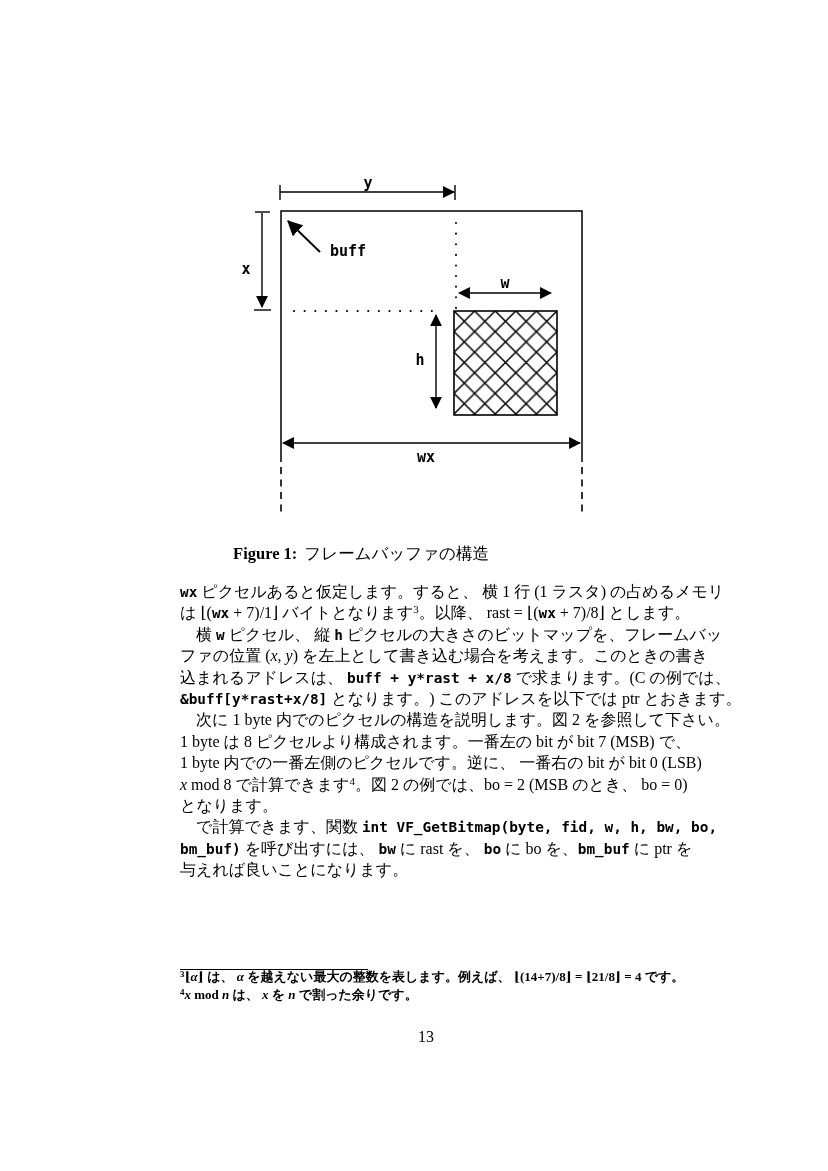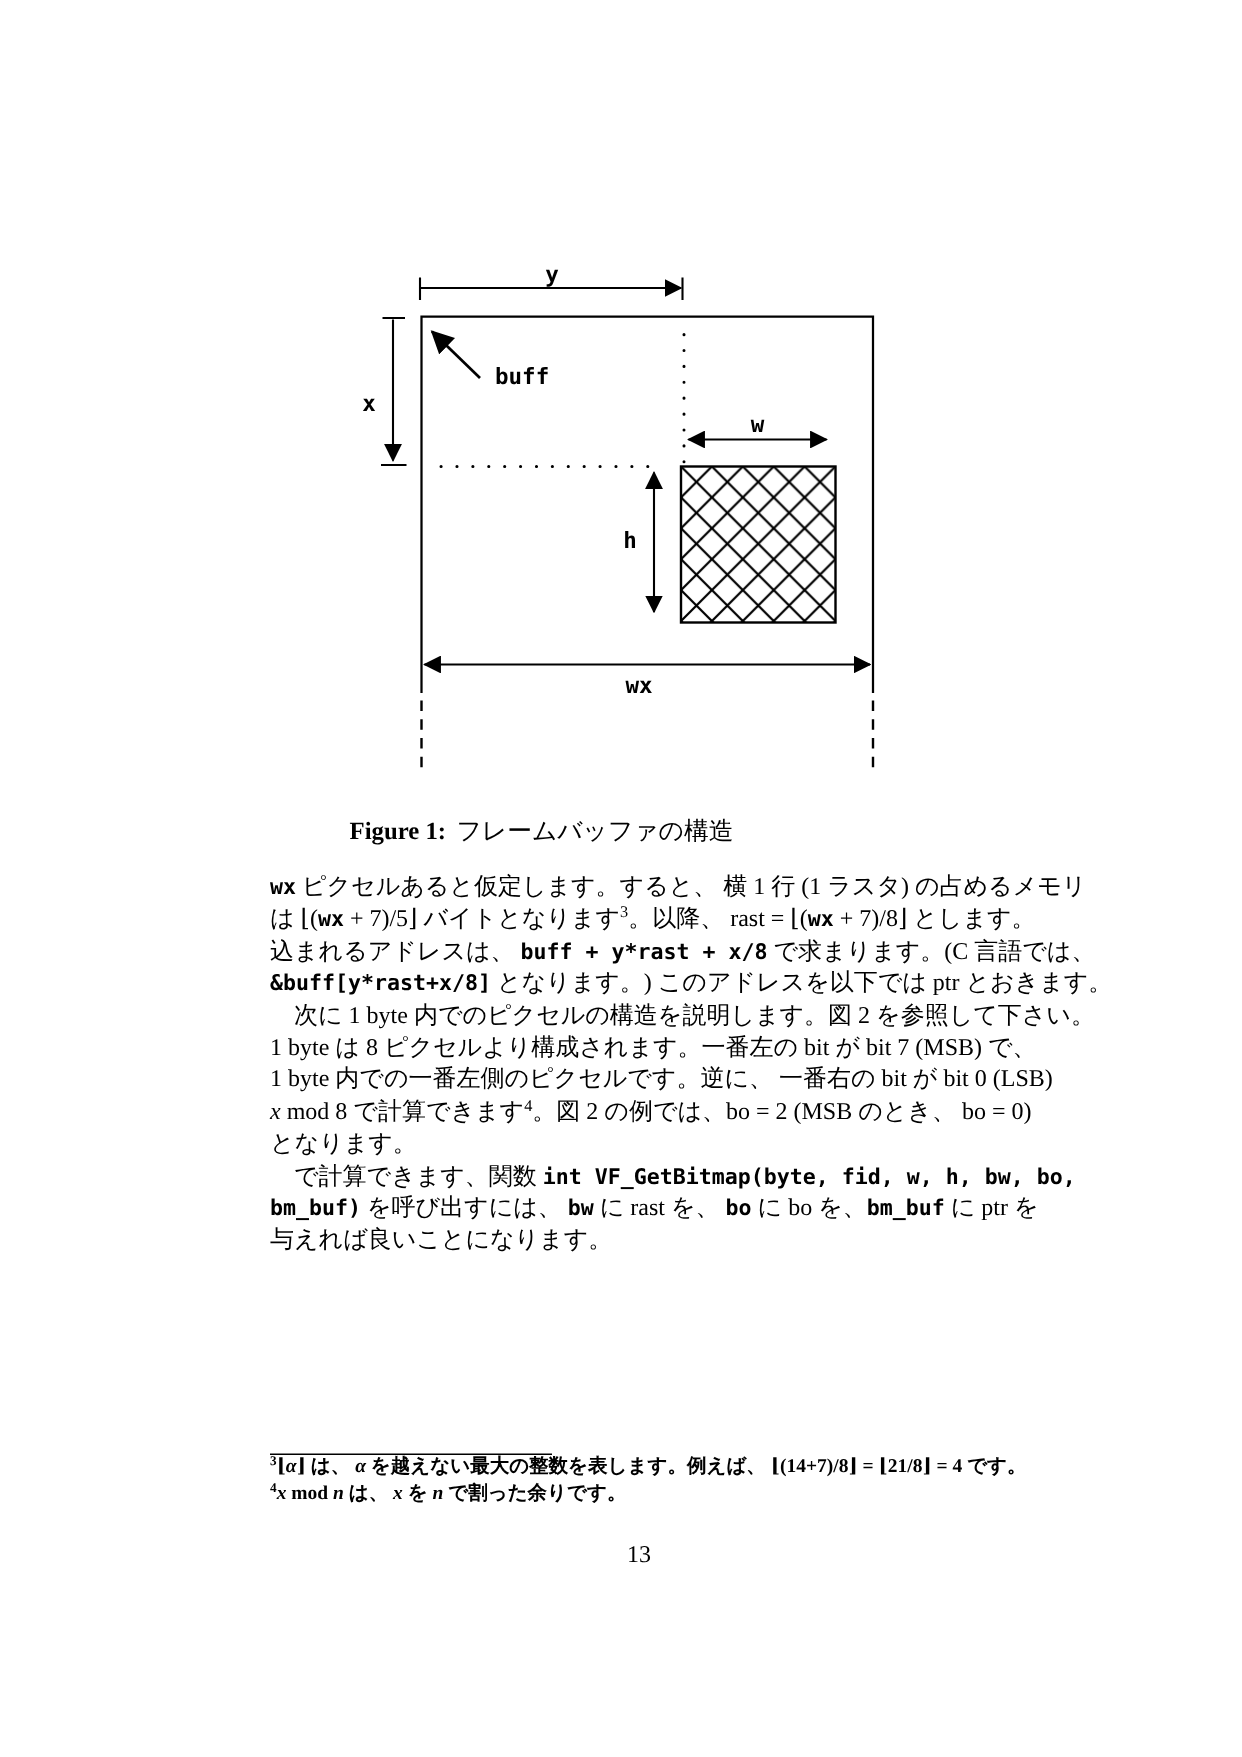--- a/index.html
+++ b/index.html
@@ -80,22 +80,24 @@
     <line x1="53" y1="268" x2="350" y2="268" stroke="#000" stroke-width="1.4" marker-start="url(#ah)" marker-end="url(#ah)"></line>
     <text x="196" y="287" text-anchor="middle">wx</text>
   </svg>
 
   <div class="caption">
     <span class="capb">Figure 1:</span><span>フレームバッファの構造</span>
   </div>
 
   <div class="bodytext">
       <div class="tline"><span class="s-tt">wx</span><span> ピクセルあると仮定します。すると、 横 1 行 (1 ラスタ) の占めるメモリ</span></div>
-      <div class="tline"><span>は ⌊(</span><span class="s-tt">wx</span><span> + 7)/5⌋ バイトとなります</span><span class="s-sup">3</span><span>。以降、 rast = ⌊(</span><span class="s-tt">wx</span><span> + 7)/8⌋ とします。</span></div>
-      <div class="tline"><span>込まれるアドレスは、 </span><span class="s-tt">buff + y*rast + x/8</span><span> で求まります。(C 言語では、</span></div>
+      <div class="tline"><span>は ⌊(</span><span class="s-tt">wx</span><span> + 7)/1⌋ バイトとなります</span><span class="s-sup">3</span><span>。以降、 rast = ⌊(</span><span class="s-tt">wx</span><span> + 7)/8⌋ とします。</span></div>
+      <div class="tline"><span>　横 </span><span class="s-tt">w</span><span> ピクセル、 縦 </span><span class="s-tt">h</span><span> ピクセルの大きさのビットマップを、フレームバッ</span></div>
+      <div class="tline"><span>ファの位置 (</span><span class="s-it">x</span><span>, </span><span class="s-it">y</span><span>) を左上として書き込む場合を考えます。このときの書き</span></div>
+      <div class="tline"><span>込まれるアドレスは、 </span><span class="s-tt">buff + y*rast + x/8</span><span> で求まります。(C の例では、</span></div>
       <div class="tline"><span class="s-tt">&amp;buff[y*rast+x/8]</span><span> となります。) このアドレスを以下では ptr とおきます。</span></div>
       <div class="tline"><span>　次に 1 byte 内でのピクセルの構造を説明します。図 2 を参照して下さい。</span></div>
       <div class="tline"><span>1 byte は 8 ピクセルより構成されます。一番左の bit が bit 7 (MSB) で、</span></div>
       <div class="tline"><span>1 byte 内での一番左側のピクセルです。逆に、 一番右の bit が bit 0 (LSB)</span></div>
       <div class="tline"><span class="s-it">x</span><span> mod 8 で計算できます</span><span class="s-sup">4</span><span>。図 2 の例では、bo = 2 (MSB のとき、 bo = 0)</span></div>
       <div class="tline end"><span>となります。</span></div>
       <div class="tline"><span>　で計算できます、関数 </span><span class="s-tt">int VF_GetBitmap(byte, fid, w, h, bw, bo,</span></div>
       <div class="tline"><span class="s-tt">bm_buf)</span><span> を呼び出すには、 </span><span class="s-tt">bw</span><span> に rast を、 </span><span class="s-tt">bo</span><span> に bo を、</span><span class="s-tt">bm_buf</span><span> に ptr を</span></div>
       <div class="tline end"><span>与えれば良いことになります。</span></div>
     </div>

